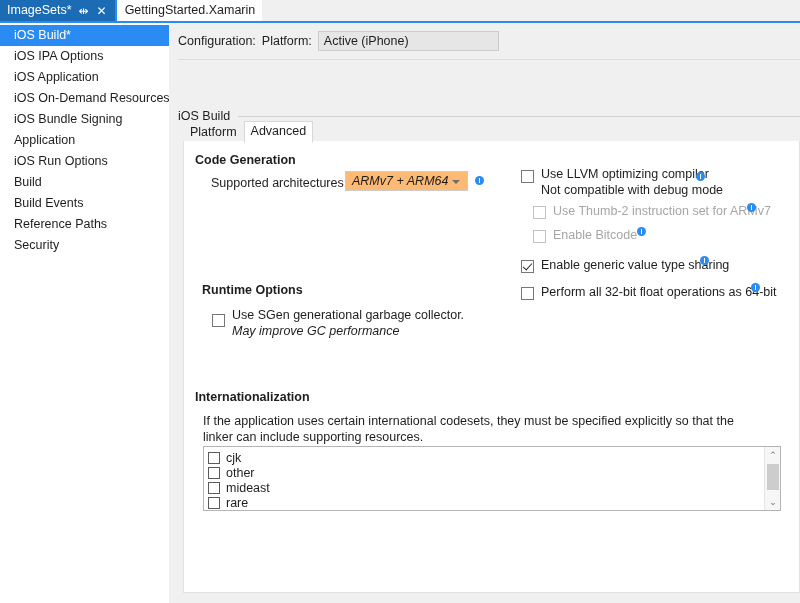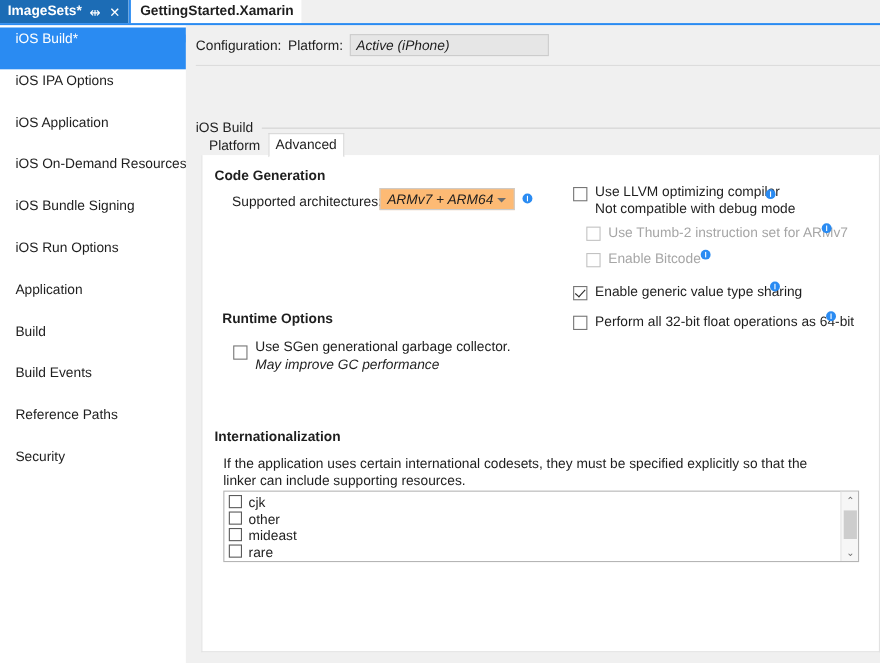--- a/index.html
+++ b/index.html
@@ -35,21 +35,21 @@
     background: #1c6cb5;
     color: #ffffff;
     gap: 6px;
   }
   .tab.inactive {
     background: #ffffff;
     color: #1e1e1e;
     border-left: 2px solid #2a8bf2;
     padding-left: 8px;
   }
-  .tab-label { line-height: 1; font-weight: bold; }
+  .tab-label { line-height: 1; }
   .tab-icon {
     display: inline-flex; align-items: center; justify-content: center;
     width: 12px; height: 13px;
     font-size: 11px; line-height: 1;
     color: #ffffff;
     cursor: default;
   }
   .tab-icon.pin { font-size: 12px; }
   .tab-icon.close { font-size: 12px; font-weight: 400; }
 
@@ -60,21 +60,21 @@
   }
 
   
   .sidebar {
     position: absolute; left: 0; top: 23px;
     width: 169px; height: 580px;
     background: #ffffff;
     padding-top: 2px;
   }
   .side-item {
-    height: 38px;
+    height: 21px;
     line-height: 21px;
     padding-left: 14px;
     font-size: 12.5px;
     color: #1e1e1e;
     white-space: nowrap;
     cursor: default;
   }
   .side-item.selected {
     background: #2a8bf2;
     color: #ffffff;
@@ -118,21 +118,21 @@
   }
   .combo .caret {
     position: absolute; right: 6px; top: 50%;
     transform: translateY(-50%);
     width: 0; height: 0;
     border-left: 4px solid transparent;
     border-right: 4px solid transparent;
     border-top: 4px solid #6d6d6d;
   }
   #config-combo { width: 364px; margin-right: 18px; }
-  #platform-combo { width: 181px; padding-right: 0; font-style: italic; }
+  #platform-combo { width: 181px; padding-right: 0; }
 
   .sep-line {
     position: absolute; left: 9px; top: 36px;
     width: 622px; height: 1px;
     background: #dcdcdc;
   }
 
   
   .group-head {
     position: absolute; left: 9px; top: 86px;
@@ -263,21 +263,21 @@
     border: 1px solid #b5b5b5;
   }
   .lb-items {
     position: absolute;
     left: 0; top: 0;
     width: 560px; height: 100%;
     padding: 3px 0 0 4px;
   }
   .lb-row {
     height: 15px;
-    display: flex; 
+    display: flex; align-items: center;
     gap: 6px;
     font-size: 12.5px;
     color: #1e1e1e;
     cursor: default;
   }
   .lb-cb {
     position: relative;
     width: 12px; height: 12px;
     border: 1px solid #5a5a5a;
     background: #ffffff;
@@ -336,24 +336,24 @@
     <div class="side-item">
       <span>iOS Application</span>
     </div>
     <div class="side-item">
       <span>iOS On-Demand Resources</span>
     </div>
     <div class="side-item">
       <span>iOS Bundle Signing</span>
     </div>
     <div class="side-item">
+      <span>Application</span>
+    </div>
+    <div class="side-item">
       <span>iOS Run Options</span>
-    </div>
-    <div class="side-item">
-      <span>Application</span>
     </div>
     <div class="side-item">
       <span>Build</span>
     </div>
     <div class="side-item">
       <span>Build Events</span>
     </div>
     <div class="side-item">
       <span>Reference Paths</span>
     </div>

